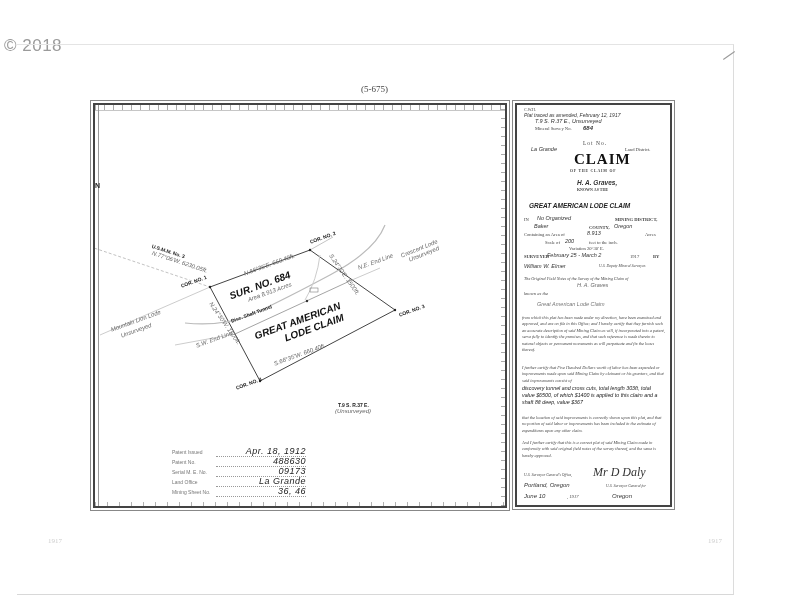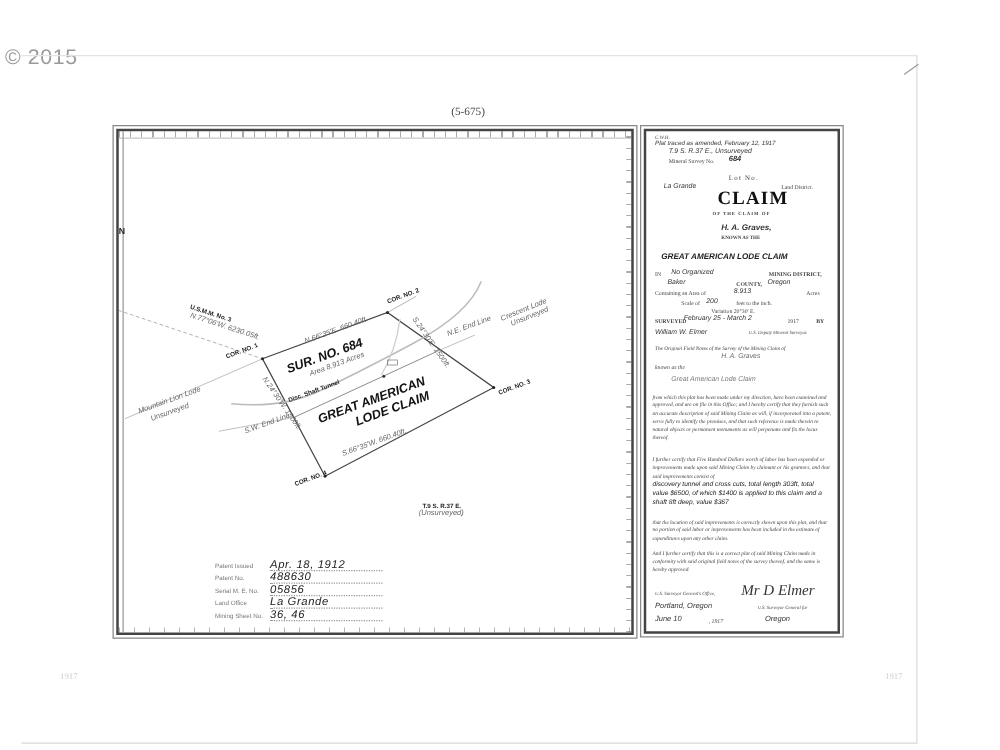--- a/index.html
+++ b/index.html
@@ -26,36 +26,36 @@
   .north-mark { position:absolute; left:0px; top:77px; font-size:7px; font-weight:bold; font-family:"Liberation Sans", sans-serif; }
   .map-svg { position:absolute; left:0; top:0; }
   .map-label { position:absolute; white-space:nowrap; font-family:"Liberation Sans", sans-serif; transform-origin:left top; }
   .lbl-sm { font-size:6px; font-style:italic; color:#666; }
   .lbl-corner { font-size:5px; font-weight:bold; color:#222; }
   .lbl-claim-big { font-size:10px; font-weight:bold; font-style:italic; color:#111; }
   
   .patent-block { position:absolute; left:172px; top:446px; font-size:5px; color:#777; font-family:"Liberation Sans", sans-serif; }
   .patent-row { display:flex; align-items:baseline; height:10px; }
   .patent-row .k { width:44px; }
-  .patent-row .v { width:90px; border-bottom:1px dotted #999; font-size:9px; font-style:italic; color:#222; text-align:left; letter-spacing:.5px; }
+  .patent-row .v { width:90px; border-bottom:1px dotted #999; font-size:9px; font-style:italic; color:#222; text-align:right; letter-spacing:.5px; }
   
   .panel { position:absolute; left:515px; top:103px; width:153px; height:400px;
            border:2px solid #444; outline:1px solid #888; outline-offset:2px; background:#fff;
            font-size:4.6px; color:#444; }
   .panel .hw { font-family:"Liberation Sans", sans-serif; font-style:italic; color:#333; }
   .p-abs { position:absolute; white-space:nowrap; }
   .plat-title { font-family:"Liberation Serif", serif; font-weight:bold; font-size:15px; color:#111; letter-spacing:1px; }
   .claim-name { font-family:"Liberation Sans", sans-serif; font-weight:bold; font-style:italic; font-size:6.5px; color:#222; }
   .body-text { position:absolute; left:5px; width:143px; font-size:4.3px; line-height:6.4px; font-style:italic; color:#444; }
   .sig { font-family:"Liberation Serif", serif; font-style:italic; font-size:12px; color:#333; }
 </style>
 </head>
 <body>
 
-<div class="copyright">© 2015</div>
+<div class="copyright">© 2018</div>
 <div class="sheet-edge"></div>
 <div class="corner-mark"></div>
 <div class="sheet-no">(5-675)</div>
 <div class="bottom-mark" style="left:48px">1917</div>
 <div class="bottom-mark" style="left:708px">1917</div>
 
 <div class="map-frame">
   <div class="ruler"></div>
   <div class="ruler-right"></div>
   <div class="ruler-left"></div>
@@ -121,21 +121,21 @@
   <div class="patent-row">
       <span class="k">Patent Issued</span>
       <span class="v">Apr. 18, 1912</span>
     </div>
   <div class="patent-row">
       <span class="k">Patent No.</span>
       <span class="v">488630</span>
     </div>
   <div class="patent-row">
       <span class="k">Serial M. E. No.</span>
-      <span class="v">05856</span>
+      <span class="v">09173</span>
     </div>
   <div class="patent-row">
       <span class="k">Land Office</span>
       <span class="v">La Grande</span>
     </div>
   <div class="patent-row">
       <span class="k">Mining Sheet No.</span>
       <span class="v">36, 46</span>
     </div>
 </div>
@@ -180,18 +180,18 @@
   <div class="p-abs hw" style="left:20px;top:196px;font-size:5.5px;color:#777">Great American Lode Claim</div>
 
   <div class="body-text" style="top:210px">from which this plat has been made under my direction, have been examined and approved, and are on file in this Office; and I hereby certify that they furnish such an accurate description of said Mining Claim as will, if incorporated into a patent, serve fully to identify the premises, and that such reference is made therein to natural objects or permanent monuments as will perpetuate and fix the locus thereof.</div>
   <div class="body-text" style="top:260px">I further certify that Five Hundred Dollars worth of labor has been expended or improvements made upon said Mining Claim by claimant or his grantors, and that said improvements consist of</div>
   <div class="body-text hw" style="top:280px;font-size:5.3px;line-height:7px;font-style:italic;color:#222;font-family:'Liberation Sans',sans-serif">discovery tunnel and cross cuts, total length 303ft, total value $6500, of which $1400 is applied to this claim and a shaft 8ft deep, value $367</div>
   <div class="body-text" style="top:310px">that the location of said improvements is correctly shown upon this plat, and that no portion of said labor or improvements has been included in the estimate of expenditures upon any other claim.</div>
   <div class="body-text" style="top:335px">And I further certify that this is a correct plat of said Mining Claim made in conformity with said original field notes of the survey thereof, and the same is hereby approved.</div>
 
   <div class="p-abs" style="left:7px;top:368px;font-style:italic;font-size:3.8px">U.S. Surveyor General's Office,</div>
   <div class="p-abs hw" style="left:7px;top:377px;font-size:6px">Portland, Oregon</div>
-  <div class="p-abs sig" style="left:76px;top:360px">Mr D Elmer</div>
+  <div class="p-abs sig" style="left:76px;top:360px">Mr D Daly</div>
   <div class="p-abs" style="left:89px;top:379px;font-style:italic;font-size:3.8px">U.S. Surveyor General for</div>
   <div class="p-abs hw" style="left:7px;top:388px;font-size:6px">June 10</div>
   <div class="p-abs" style="left:50px;top:389px;font-style:italic">, 1917</div>
   <div class="p-abs hw" style="left:95px;top:388px;font-size:6px">Oregon</div>
 </div>
 
 </body></html>

